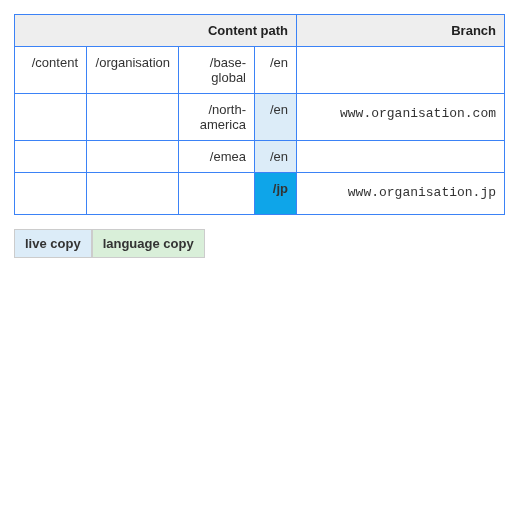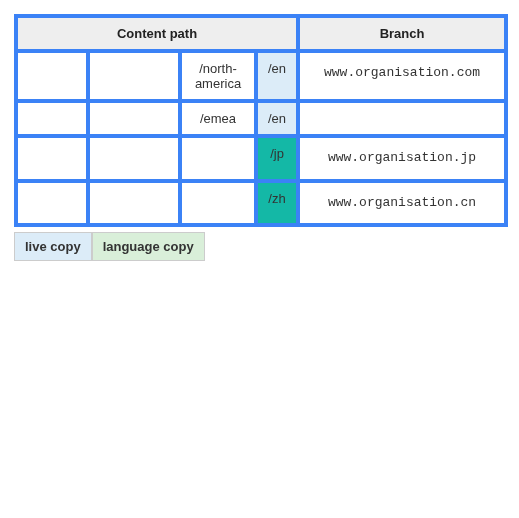--- a/index.html
+++ b/index.html
@@ -9,42 +9,42 @@
     padding: 14px;
     margin: 0;
     background: #fff;
   }
   table {
     border-collapse: collapse;
     width: 491px;
     table-layout: fixed;
   }
   th, td {
-    border: 4px solid #3b82f6;
+    border: 1px solid #3b82f6;
     padding: 8px 8px;
-    text-align: center;
+    text-align: right;
     vertical-align: top;
     font-size: 13px;
     word-wrap: break-word;
   }
   th {
     background: #eeeeee;
     font-weight: bold;
     color: #222;
   }
   col.c1 { width: 72px; }
   col.c2 { width: 92px; }
   col.c3 { width: 76px; }
   col.c4 { width: 42px; }
   col.c5 { width: 208px; }
   .live { background: #dcecf8; }
-  .lang { background: #14b8a6; }
+  .lang { background: #0ea5e9; font-weight: bold; }
   .branch-line { display: block; line-height: 1.9; font-family: Liberation Mono, monospace; }
   .legend {
-    margin-top: 5px;
+    margin-top: 14px;
   }
   .legend .swatch {
     display: inline-block;
     border: 1px solid #ccc;
     padding: 6px 10px;
     font-size: 13px;
     font-weight: bold;
     color: #333;
     margin-right: 0;
   }
@@ -63,20 +63,27 @@
       <col class="c5">
   </colgroup>
   <thead>
     <tr>
       <th colspan="4">Content path</th>
       <th>Branch</th>
     </tr>
   </thead>
   <tbody>
       <tr>
+        <td>/content</td>
+        <td>/organisation</td>
+        <td>/base-global</td>
+        <td>/en</td>
+        <td></td>
+      </tr>
+      <tr>
         <td></td>
         <td></td>
         <td>/north-america</td>
         <td class="live">/en</td>
         <td>
           <span class="branch-line">www.organisation.com</span>
         </td>
       </tr>
       <tr>
         <td></td>
@@ -87,27 +94,18 @@
       </tr>
       <tr>
         <td></td>
         <td></td>
         <td></td>
         <td class="lang">/jp</td>
         <td>
           <span class="branch-line">www.organisation.jp</span>
         </td>
       </tr>
-      <tr>
-        <td></td>
-        <td></td>
-        <td></td>
-        <td class="lang">/zh</td>
-        <td>
-          <span class="branch-line">www.organisation.cn</span>
-        </td>
-      </tr>
     </tbody>
 </table>
 
 <div class="legend">
   <span class="swatch live">live copy</span><span class="swatch lang">language copy</span>
 </div>
 
 </body></html>

